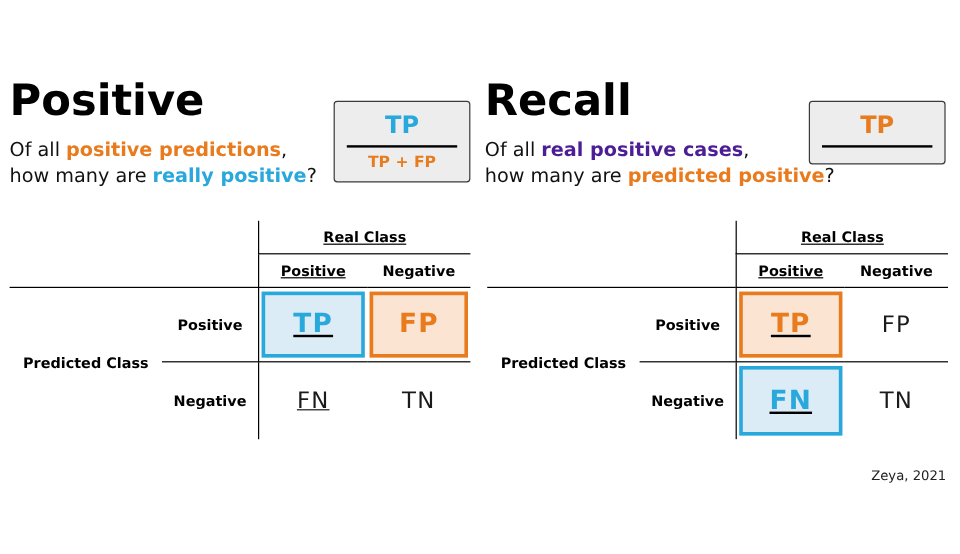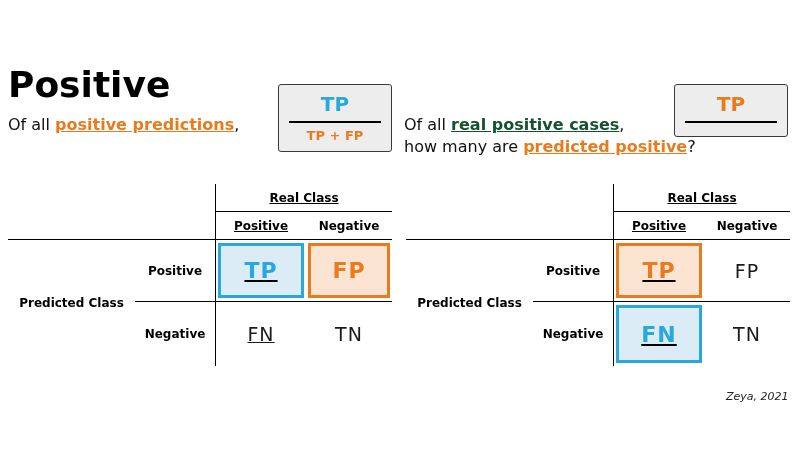--- a/index.html
+++ b/index.html
@@ -2,21 +2,21 @@
 <html><head>
 <meta charset="utf-8">
 <style>
   * { margin:0; padding:0; box-sizing:border-box; }
   html,body { background:#ffffff; }
   body { font-family:"DejaVu Sans", sans-serif; }
   .canvas { position:relative; width:800px; height:462px; background:#ffffff; overflow:hidden; }
 
   .title { position:absolute; font-size:36px; font-weight:700; color:#000; letter-spacing:0; }
   .question { position:absolute; font-size:16px; font-weight:500; color:#111; line-height:22px; white-space:nowrap; }
-  .question .hl-word { font-weight:600;text-decoration:underline; }
+  .question .hl-word { font-weight:600; }
 
   .formula { position:absolute; width:114px; background:#ededed; border:1px solid #3a3a3a; border-radius:3px; padding:7px 8px 8px; text-align:center; }
   .formula .num { font-size:20px; font-weight:700; }
   .formula .bar { border:none; border-top:2.5px solid #000; margin:5px 2px; }
   .formula .den { font-size:13px; font-weight:700; white-space:nowrap; }
 
   .matrix { position:absolute; display:grid; grid-template-columns:127px 80px 91px 86px; grid-template-rows:28px 28px 62px 64px; color:#000; }
   .mc { display:flex; align-items:center; justify-content:center; }
   .b-b { border-bottom:1.5px solid #000; }
   .b-l { border-left:1.5px solid #000;text-decoration:underline; }
@@ -31,32 +31,35 @@
   .g-pred{grid-area:3/1/5/2}
   .g-rpos{grid-area:3/2/4/3}
   .g-tp{grid-area:3/3/4/4}
   .g-fp{grid-area:3/4/4/5}
   .g-rneg{grid-area:4/2/5/3}
   .g-fn{grid-area:4/3/5/4}
   .g-tn{grid-area:4/4/5/5}
 
   .hlbox { width:calc(100% - 4px); height:calc(100% - 6px); border:3px solid; display:flex; align-items:center; justify-content:center; font-size:22px; font-weight:700; letter-spacing:1px; }
 
-  .sig { position:absolute; font-size:11px; font-style:italic; color:#222; }
+  .sig { position:absolute; font-size:11px; color:#222; }
 </style>
 </head>
 <body>
 
 <div class="canvas">
 
   <div class="title" style="left:8px; top:64px;">Positive</div>
 
   <div class="question" style="left:8px; top:114px;">
     <div>
       <span>Of all </span><span class="hl-word" style="color: rgb(232, 123, 30);">positive predictions</span><span>,</span>
+    </div>
+    <div>
+      <span>how many are </span><span class="hl-word" style="color: rgb(41, 168, 220);">really positive</span><span>?</span>
     </div>
   </div>
 
   <div class="formula" style="left:278px; top:84px;">
     <div class="num" style="color: rgb(41, 168, 220);">TP</div>
     <hr class="bar">
     <div class="den">
       <span style="color: rgb(232, 123, 30);">TP</span><span style="color: rgb(232, 123, 30);"> + </span><span style="color: rgb(232, 123, 30);">FP</span>
     </div>
   </div>
@@ -73,24 +76,25 @@
       <div class="hlbox" style="color: rgb(41, 168, 220); border-color: rgb(41, 168, 220); background-color: rgb(220, 236, 247);">TP</div>
     </div>
     <div class="mc g-fp b-b">
       <div class="hlbox" style="color: rgb(232, 123, 30); border-color: rgb(232, 123, 30); background-color: rgb(251, 229, 210);">FP</div>
     </div>
     <div class="mc g-rneg hdr">Negative</div>
     <div class="mc g-fn b-l cell">FN</div>
     <div class="mc g-tn cell">TN</div>
   </div>
 
+  <div class="title" style="left:404px; top:64px;">Recall</div>
 
   <div class="question" style="left:404px; top:114px;">
     <div>
-      <span>Of all </span><span class="hl-word" style="color: #14532d;">real positive cases</span><span>,</span>
+      <span>Of all </span><span class="hl-word" style="color: #4c1d95;">real positive cases</span><span>,</span>
     </div>
     <div>
       <span>how many are </span><span class="hl-word" style="color: rgb(232, 123, 30);">predicted positive</span><span>?</span>
     </div>
   </div>
 
   <div class="formula" style="left:674px; top:84px;">
     <div class="num" style="color: rgb(232, 123, 30);">TP</div>
     <hr class="bar">
   </div>

